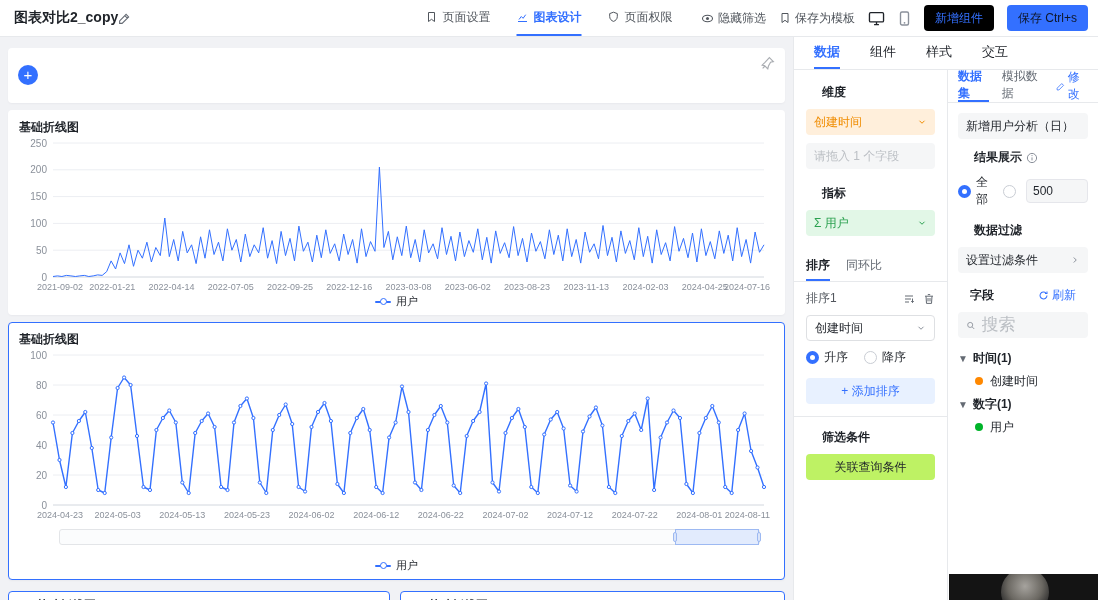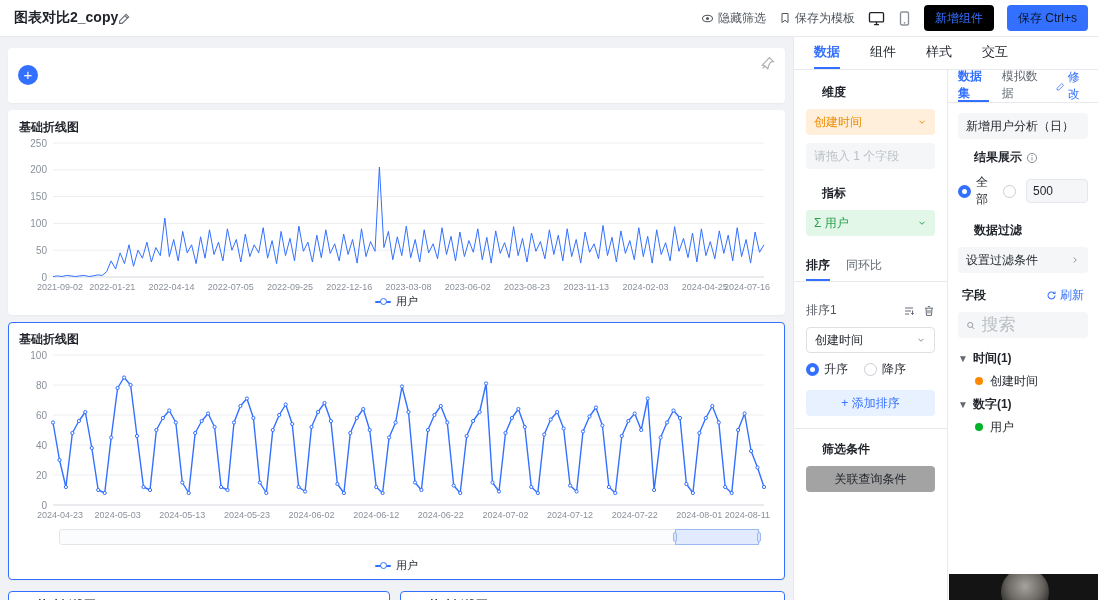--- a/index.html
+++ b/index.html
@@ -67,55 +67,55 @@
 .rtab.active{color:#3370ff;border-bottom-color:#3370ff;font-weight:600;}
 .rbody{flex:1;display:flex;min-height:0;}
 .config-col{width:154px;flex:none;border-right:1px solid #e7e9ec;padding:4px 12px 0;overflow:hidden;}
 .sec-label{font-size:12px;font-weight:700;margin:10px 16px 8px;display:flex;align-items:center;gap:4px;}
 .pill{height:26px;border-radius:4px;display:flex;align-items:center;justify-content:space-between;
   padding:0 8px;font-size:12px;margin-bottom:8px;cursor:pointer;}
 .pill-dim{background:#ffefdb;color:#f08c00;}
 .pill-met{background:#e2f7e7;color:#2ba150;}
 .drop-ph{height:26px;background:#f5f6f7;border-radius:4px;color:#bbbfc4;font-size:12px;
   display:flex;align-items:center;padding:0 8px;}
-.sort-tabs{display:flex;gap:16px;border-bottom:1px solid #e7e9ec;margin:16px -12px 20px;
+.sort-tabs{display:flex;gap:16px;border-bottom:1px solid #e7e9ec;margin:16px -12px 8px;
   padding:0 12px;height:30px;}
 .sort-tab{font-size:12px;color:#646a73;display:flex;align-items:center;
   border-bottom:2px solid transparent;cursor:pointer;}
 .sort-tab.active{color:#1f2329;font-weight:700;border-bottom-color:#3370ff;}
 .sort1-row{display:flex;justify-content:space-between;align-items:center;font-size:12px;
   color:#51565d;margin:6px 0 8px;}
 .sort1-icons{display:flex;gap:8px;align-items:center;}
 .select{height:26px;border:1px solid #dee0e3;border-radius:4px;display:flex;align-items:center;
   justify-content:space-between;padding:0 8px;font-size:12px;background:#fff;margin-bottom:8px;
   color:#1f2329;cursor:pointer;}
 .radio-row{display:flex;gap:16px;font-size:12px;margin:4px 0 12px;align-items:center;}
 .radio{display:flex;align-items:center;gap:5px;cursor:pointer;}
 .rdot{width:13px;height:13px;border-radius:50%;border:1px solid #c9cdd4;background:#fff;flex:none;}
 .radio.checked .rdot{border:4px solid #3370ff;}
 .add-sort{height:26px;background:#e8f1ff;color:#3370ff;border-radius:4px;font-size:12px;
   display:flex;align-items:center;justify-content:center;cursor:pointer;margin-bottom:4px;}
 .cdiv{height:1px;background:#e7e9ec;margin:12px -12px;}
-.gray-btn{height:26px;background:#a3a3a3;border-radius:4px;font-size:12px;display:flex;
+.gray-btn{height:26px;background:#bef264;border-radius:4px;font-size:12px;display:flex;
   align-items:center;justify-content:center;color:#1f2329;cursor:pointer;}
 .dataset-col{flex:1;padding:0 10px;overflow:hidden;position:relative;}
 .ds-tabs{height:33px;display:flex;align-items:center;gap:13px;border-bottom:1px solid #e7e9ec;
   margin:0 -10px;padding:0 10px;}
 .ds-tab{font-size:12px;color:#646a73;height:100%;display:flex;align-items:center;
   border-bottom:2px solid transparent;cursor:pointer;}
 .ds-tab.active{color:#3370ff;border-bottom-color:#3370ff;font-weight:600;}
 .ds-edit{margin-left:auto;color:#3370ff;font-size:12px;display:flex;gap:3px;align-items:center;cursor:pointer;}
 .ds-name{height:26px;background:#f5f6f7;border-radius:4px;font-size:12px;display:flex;
   align-items:center;padding:0 8px;margin:10px 0 2px;}
 .res-row{display:flex;gap:10px;font-size:12px;align-items:center;margin-bottom:4px;}
 .limit-input{width:62px;height:24px;background:#f5f6f7;border:1px solid #e5e6eb;border-radius:4px;
   font-size:12px;color:#1f2329;padding:0 6px;font-family:inherit;outline:none;}
 .ds-box{height:26px;background:#f5f6f7;border-radius:4px;font-size:12px;display:flex;
   align-items:center;justify-content:space-between;padding:0 8px;color:#1f2329;cursor:pointer;}
-.fields-head{display:flex;justify-content:space-between;align-items:center;margin:14px 4px 8px;}
+.fields-head{display:flex;justify-content:space-between;align-items:center;margin:14px 12px 8px;}
 .fields-head .sec-label{margin:0;}
 .refresh-link{color:#3370ff;font-size:12px;display:flex;align-items:center;gap:3px;cursor:pointer;}
 .search-box{height:26px;background:#f5f6f7;border-radius:4px;display:flex;align-items:center;
   gap:6px;padding:0 8px;margin-bottom:8px;}
 .search-box input{border:none;background:transparent;outline:none;font-size:17px;width:100%;
   color:#1f2329;font-family:inherit;}
 .search-box input::placeholder{color:#bbbfc4;}
 .tree-group{font-size:12px;color:#1f2329;display:flex;align-items:center;gap:5px;height:24px;
   cursor:pointer;font-weight:600;}
 .caret{color:#646a73;font-size:10px;}
@@ -129,20 +129,41 @@
 </style>
 </head>
 <body>
 
 <div class="topbar">
   <div class="tb-left">
     <span class="tb-title">图表对比2_copy</span>
     <svg width="13" height="13" viewBox="0 0 12 12">
       <path d="M7.5 2.2l2.3 2.3-6 6H1.5V8.2z M6.3 3.4l2.3 2.3" fill="none" stroke="#646a73" stroke-width="1"></path>
     </svg>
+  </div>
+  <div class="tb-center">
+    <div class="tb-nav">
+      <svg width="12" height="12" viewBox="0 0 12 12">
+        <path d="M3 1.5h6v9L6 8.3l-3 2.2z" fill="none" stroke="#51565d" stroke-width="1"></path>
+      </svg>
+      <span>页面设置</span>
+    </div>
+    <div class="tb-nav active">
+      <svg width="12" height="12" viewBox="0 0 12 12">
+        <path d="M1.5 10.5h9" fill="none" stroke="#3370ff" stroke-width="1"></path>
+        <path d="M2.5 8.5l2.3-3 1.8 1.8 2.6-3.6" fill="none" stroke="#3370ff" stroke-width="1"></path>
+      </svg>
+      <span>图表设计</span>
+    </div>
+    <div class="tb-nav">
+      <svg width="12" height="12" viewBox="0 0 12 12">
+        <path d="M6 1.2l3.8 1.4v3c0 2.4-1.7 4.1-3.8 4.8C3.9 9.7 2.2 8 2.2 5.6v-3z" fill="none" stroke="#51565d" stroke-width="1"></path>
+      </svg>
+      <span>页面权限</span>
+    </div>
   </div>
   <div class="tb-right">
     <div class="tb-tool">
       <svg width="13" height="13" viewBox="0 0 12 12">
         <ellipse cx="6" cy="6" rx="4.6" ry="3" fill="none" stroke="#51565d" stroke-width="1"></ellipse>
         <circle cx="6" cy="6" r="1.4" fill="#51565d"></circle>
       </svg>
       <span>隐藏筛选</span>
     </div>
     <div class="tb-tool">

